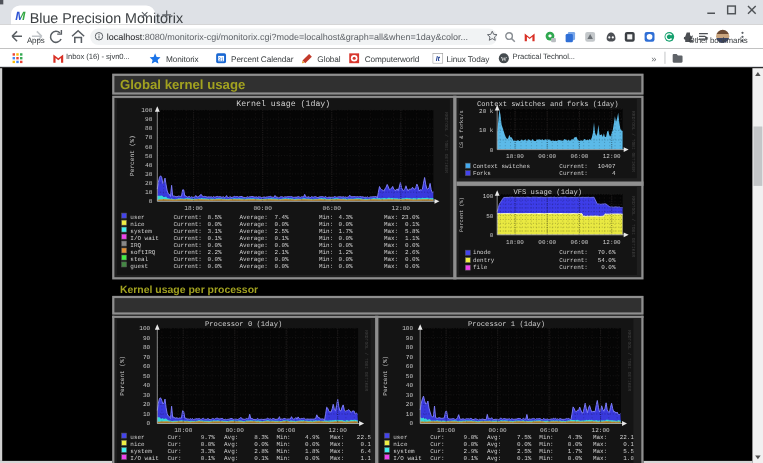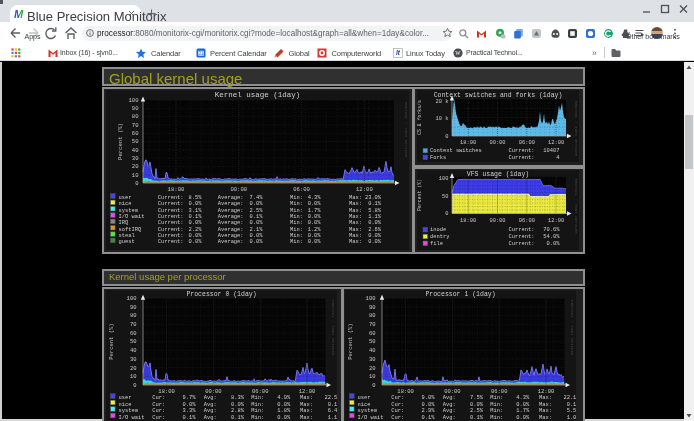--- a/index.html
+++ b/index.html
@@ -34,21 +34,21 @@
 <path d="M21 7 H30 M30 7 L25.5 2.5 M30 7 L25.5 11.5" stroke="#c0c4c8" stroke-width="1.4" fill="none"></path>
 <path d="M46.5 4 A 5 5 0 1 0 47.5 9.5" stroke="#5a5f64" stroke-width="1.4" fill="none"></path>
 <path d="M47.8 1.2 V5 H44" stroke="#5a5f64" stroke-width="1.3" fill="none"></path>
 <path d="M60 13 V8 H66 V13 M57.5 7 L63 2 L68.5 7" stroke="#5a5f64" stroke-width="1.4" fill="none"></path>
 </svg>
 <div class="abs" style="left:82px;top:25.5px;width:370px;height:15px;background:#f1f3f4;border-radius:7.5px"></div>
 <svg class="abs" style="left:86px;top:29px" width="8" height="8" viewBox="0 0 8 8">
     <circle cx="4" cy="4" r="3.4" fill="none" stroke="#5a5f64" stroke-width="0.9"></circle>
     <path d="M4 3.4 V6 M4 1.9 V2.6" stroke="#5a5f64" stroke-width="0.9"></path>
   </svg>
-<div class="abs" style="left:97px;top:29.2px;font-size:8.2px;white-space:nowrap;color:#5f6368"><span style="color:#202124">processor</span>:8080/monitorix-cgi/monitorix.cgi?mode=localhost&amp;graph=all&amp;when=1day&amp;color...</div>
+<div class="abs" style="left:97px;top:29.2px;font-size:8.2px;white-space:nowrap;color:#5f6368"><span style="color:#202124">localhost</span>:8080/monitorix-cgi/monitorix.cgi?mode=localhost&amp;graph=all&amp;when=1day&amp;color...</div>
 <svg class="abs" style="left:441.5px;top:27px" width="11" height="11" viewBox="0 0 24 24">
     <path d="M12 3 L14.8 9.2 L21.5 9.9 L16.5 14.4 L17.9 21 L12 17.6 L6.1 21 L7.5 14.4 L2.5 9.9 L9.2 9.2 Z" fill="none" stroke="#5a5f64" stroke-width="1.8"></path>
   </svg>
 <svg class="abs" style="left:458.0px;top:27.5px" width="11" height="11" viewBox="0 0 11 11">
     <circle cx="4.8" cy="4.8" r="3" fill="none" stroke="#8a8f94" stroke-width="1.3"></circle>
     <path d="M7 7 L10 10" stroke="#8a8f94" stroke-width="1.4"></path>
   </svg>
 <svg class="abs" style="left:475.5px;top:27.5px" width="11" height="11" viewBox="0 0 11 11">
     <path d="M1 9.5 V2.5 L5.5 6 L10 2.5 V9.5 H8 V5.5 L5.5 7.5 L3 5.5 V9.5 Z" fill="#d93025"></path>
   </svg>
@@ -108,21 +108,21 @@
     <rect x="7.2" y="7.2" width="2.2" height="2.2" fill="#ea4335"></rect>
   </svg>
 <div class="abs" style="left:24.5px;top:32px;font-size:7.2px;color:#3c4043;white-space:nowrap;letter-spacing:-0.1px">Apps</div>
 <svg class="abs" style="left:47.5px;top:48px" width="10" height="10" viewBox="0 0 10 10">
     <path d="M0.5 9 V1.5 L5 5 L9.5 1.5 V9 H7.5 V4.8 L5 6.8 L2.5 4.8 V9 Z" fill="#d93025"></path>
   </svg>
 <div class="abs" style="left:60px;top:48.5px;font-size:7.0px;color:#3c4043;white-space:nowrap;letter-spacing:-0.1px">Inbox (16) - sjvn0...</div>
 <svg class="abs" style="left:136px;top:48px" width="10" height="10" viewBox="0 0 10 10">
     <path d="M5 0.5 L6.4 3.8 L10 4.1 L7.3 6.5 L8.1 10 L5 8.1 L1.9 10 L2.7 6.5 L0 4.1 L3.6 3.8 Z" fill="#1a73e8"></path>
   </svg>
-<div class="abs" style="left:151px;top:48.5px;font-size:7.5px;color:#3c4043;white-space:nowrap;letter-spacing:-0.1px">Calendar</div>
+<div class="abs" style="left:151px;top:48.5px;font-size:7.5px;color:#3c4043;white-space:nowrap;letter-spacing:-0.1px">Monitorix</div>
 <svg class="abs" style="left:196px;top:48px" width="10" height="10" viewBox="0 0 10 10">
     <rect x="0.5" y="0.5" width="9" height="9" rx="1.5" fill="#1967d2"></rect>
     <rect x="2.3" y="2.8" width="5.4" height="4.9" fill="#fff"></rect>
     <text x="5" y="7" font-size="4.5" font-family="Liberation Sans" fill="#1967d2" text-anchor="middle">31</text>
   </svg>
 <div class="abs" style="left:210px;top:48.5px;font-size:7.5px;color:#3c4043;white-space:nowrap;letter-spacing:-0.1px">Percent Calendar</div>
 <svg class="abs" style="left:274px;top:48px" width="10" height="10" viewBox="0 0 10 10">
     <path d="M1 7 L7 1 L9.5 3.5 L3.5 9.5 Z" fill="#c23a2a"></path>
     <path d="M1 7 L0.3 9.7 L3 9 Z" fill="#e8a33d"></path>
   </svg>
@@ -152,26 +152,26 @@
 <div class="abs" style="left:0;top:62px;width:694px;height:359px;background:#000"></div>
 <div class="abs" style="left:0;top:62px;width:1.5px;height:357px;background:#cfcfcf"></div>
 <div class="abs" style="left:0;top:419px;width:684px;height:2px;background:#d6d6d6"></div>
 <div class="abs" style="left:684px;top:62px;width:10px;height:359px;background:#f1f1f1"></div>
 <svg class="abs" style="left:684px;top:62px" width="10" height="359" viewBox="0 0 10 359">
     <path d="M2.5 7 L7.5 7 L5 3.5 Z" fill="#505050"></path>
     <path d="M2.5 352 L7.5 352 L5 355.5 Z" fill="#505050"></path>
     <rect x="1" y="53" width="8" height="54" fill="#c4c6c8"></rect>
   </svg>
 <div class="abs" style="left:102px;top:66.5px;width:483px;height:19px;background:#303030;border:2.5px solid #8f8f8f"></div>
-<div class="abs" style="left:109px;top:69.5px;font-size:15px;font-weight:normal;color:#a2a220">Global kernel usage</div>
+<div class="abs" style="left:109px;top:69.5px;font-size:12px;font-weight:bold;color:#a2a220">Global kernel usage</div>
 <div class="abs" style="left:102px;top:87px;width:483px;height:167px;background:#1f1f1f;border:2.5px solid #8f8f8f"></div>
 <div class="abs" style="left:411.5px;top:87px;width:3.5px;height:167px;background:#8f8f8f"></div>
 <div class="abs" style="left:415px;top:165.4px;width:170px;height:3.3px;background:#8f8f8f"></div>
 <div class="abs" style="left:102px;top:268.5px;width:483px;height:17.5px;background:#303030;border:2.5px solid #8f8f8f"></div>
-<div class="abs" style="left:109px;top:271px;font-size:9.5px;font-weight:normal;color:#a2a220">Kernel usage per processor</div>
+<div class="abs" style="left:109px;top:258px;font-size:9.5px;font-weight:bold;color:#a2a220">Kernel usage per processor</div>
 <div class="abs" style="left:102px;top:286.5px;width:483px;height:140px;background:#1f1f1f;border:2.5px solid #8f8f8f;border-bottom:none"></div>
 <div class="abs" style="left:340.5px;top:286.5px;width:3.5px;height:134.5px;background:#8f8f8f"></div>
 <svg style="position:absolute;left:106px;top:90px" width="303" height="160" viewBox="106 90 303 160">
     <rect x="106" y="90" width="303" height="160" fill="#141414"></rect>
     <rect x="143" y="100" width="251" height="83" fill="#050505"></rect>
     <line x1="143" y1="174.70" x2="394" y2="174.70" stroke="#1e1e1e" stroke-width="0.8" stroke-dasharray="1,1.5"></line>
     <line x1="143" y1="166.40" x2="394" y2="166.40" stroke="#1e1e1e" stroke-width="0.8" stroke-dasharray="1,1.5"></line>
     <line x1="143" y1="158.10" x2="394" y2="158.10" stroke="#1e1e1e" stroke-width="0.8" stroke-dasharray="1,1.5"></line>
     <line x1="143" y1="149.80" x2="394" y2="149.80" stroke="#1e1e1e" stroke-width="0.8" stroke-dasharray="1,1.5"></line>
     <line x1="143" y1="141.50" x2="394" y2="141.50" stroke="#1e1e1e" stroke-width="0.8" stroke-dasharray="1,1.5"></line>

